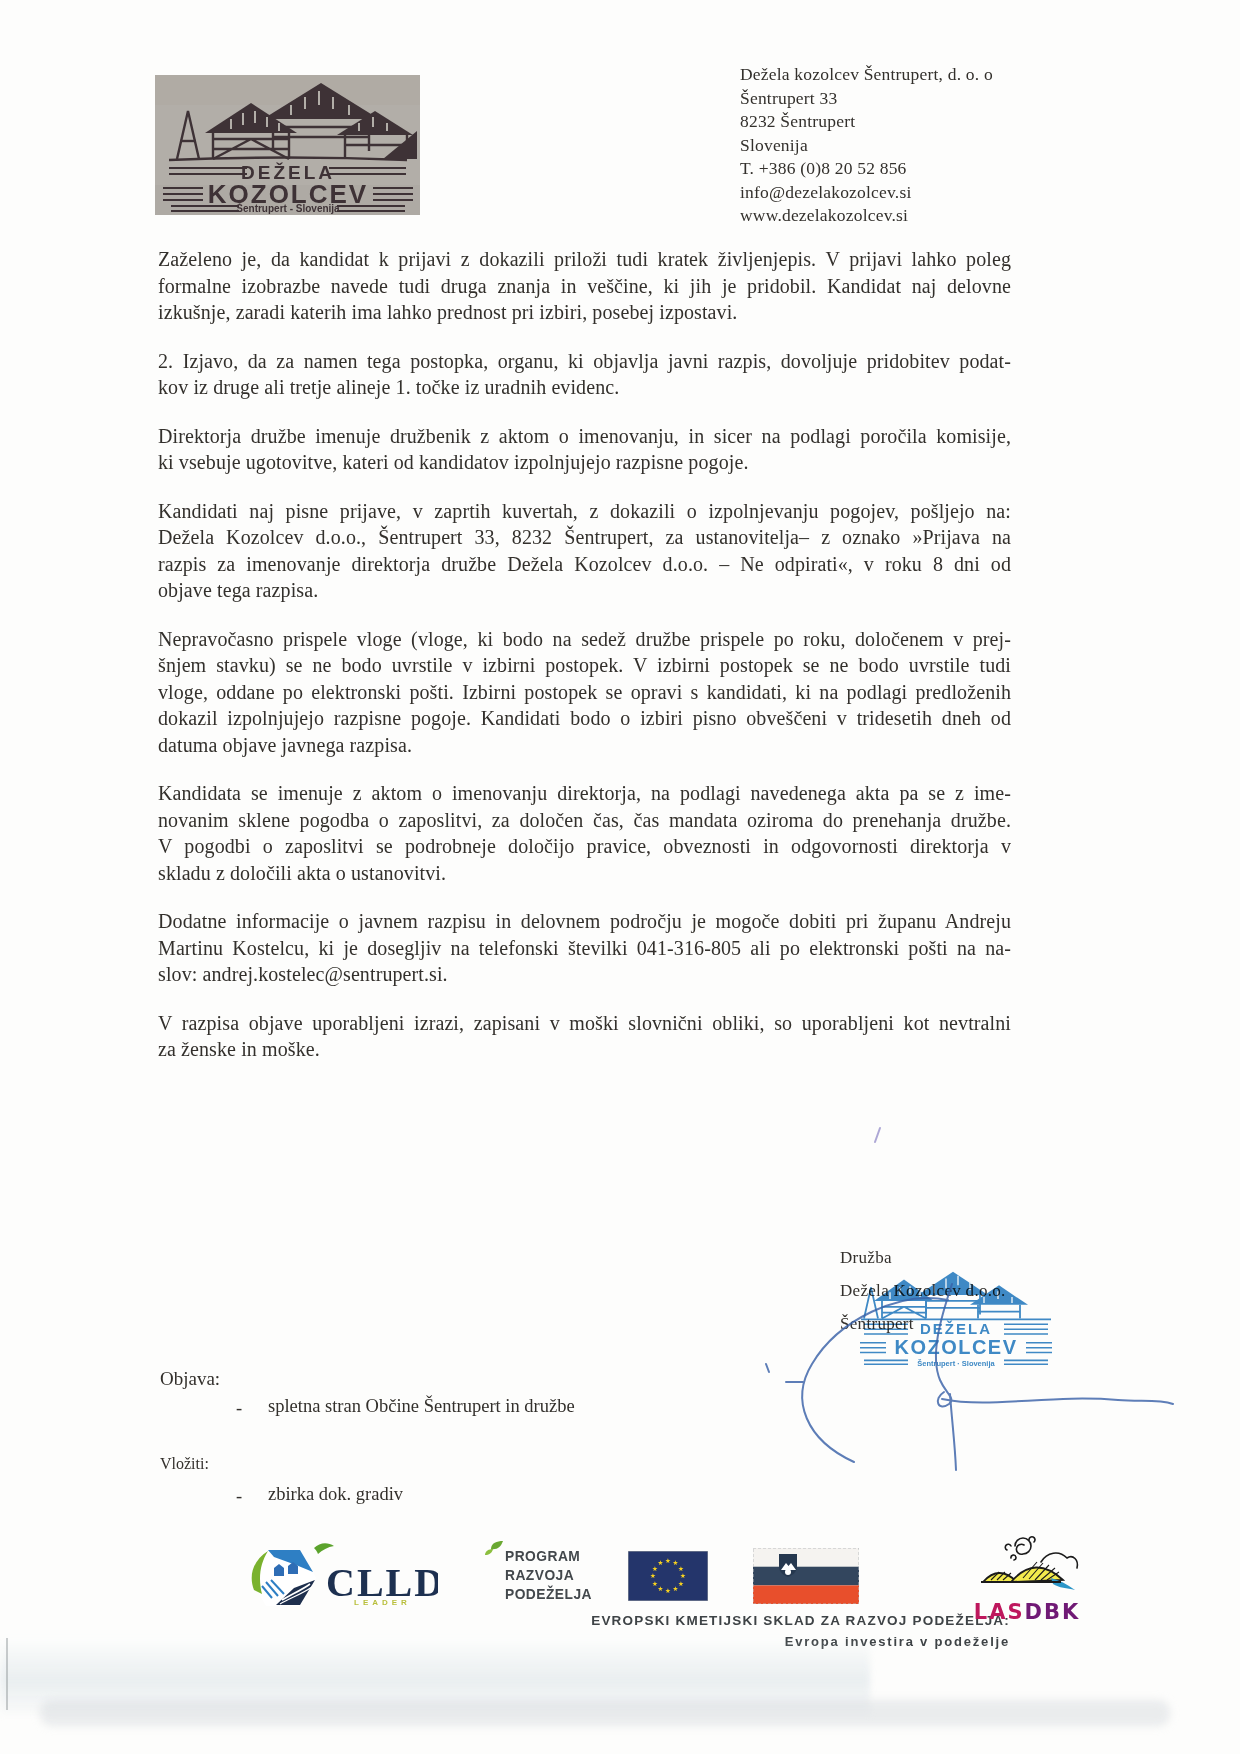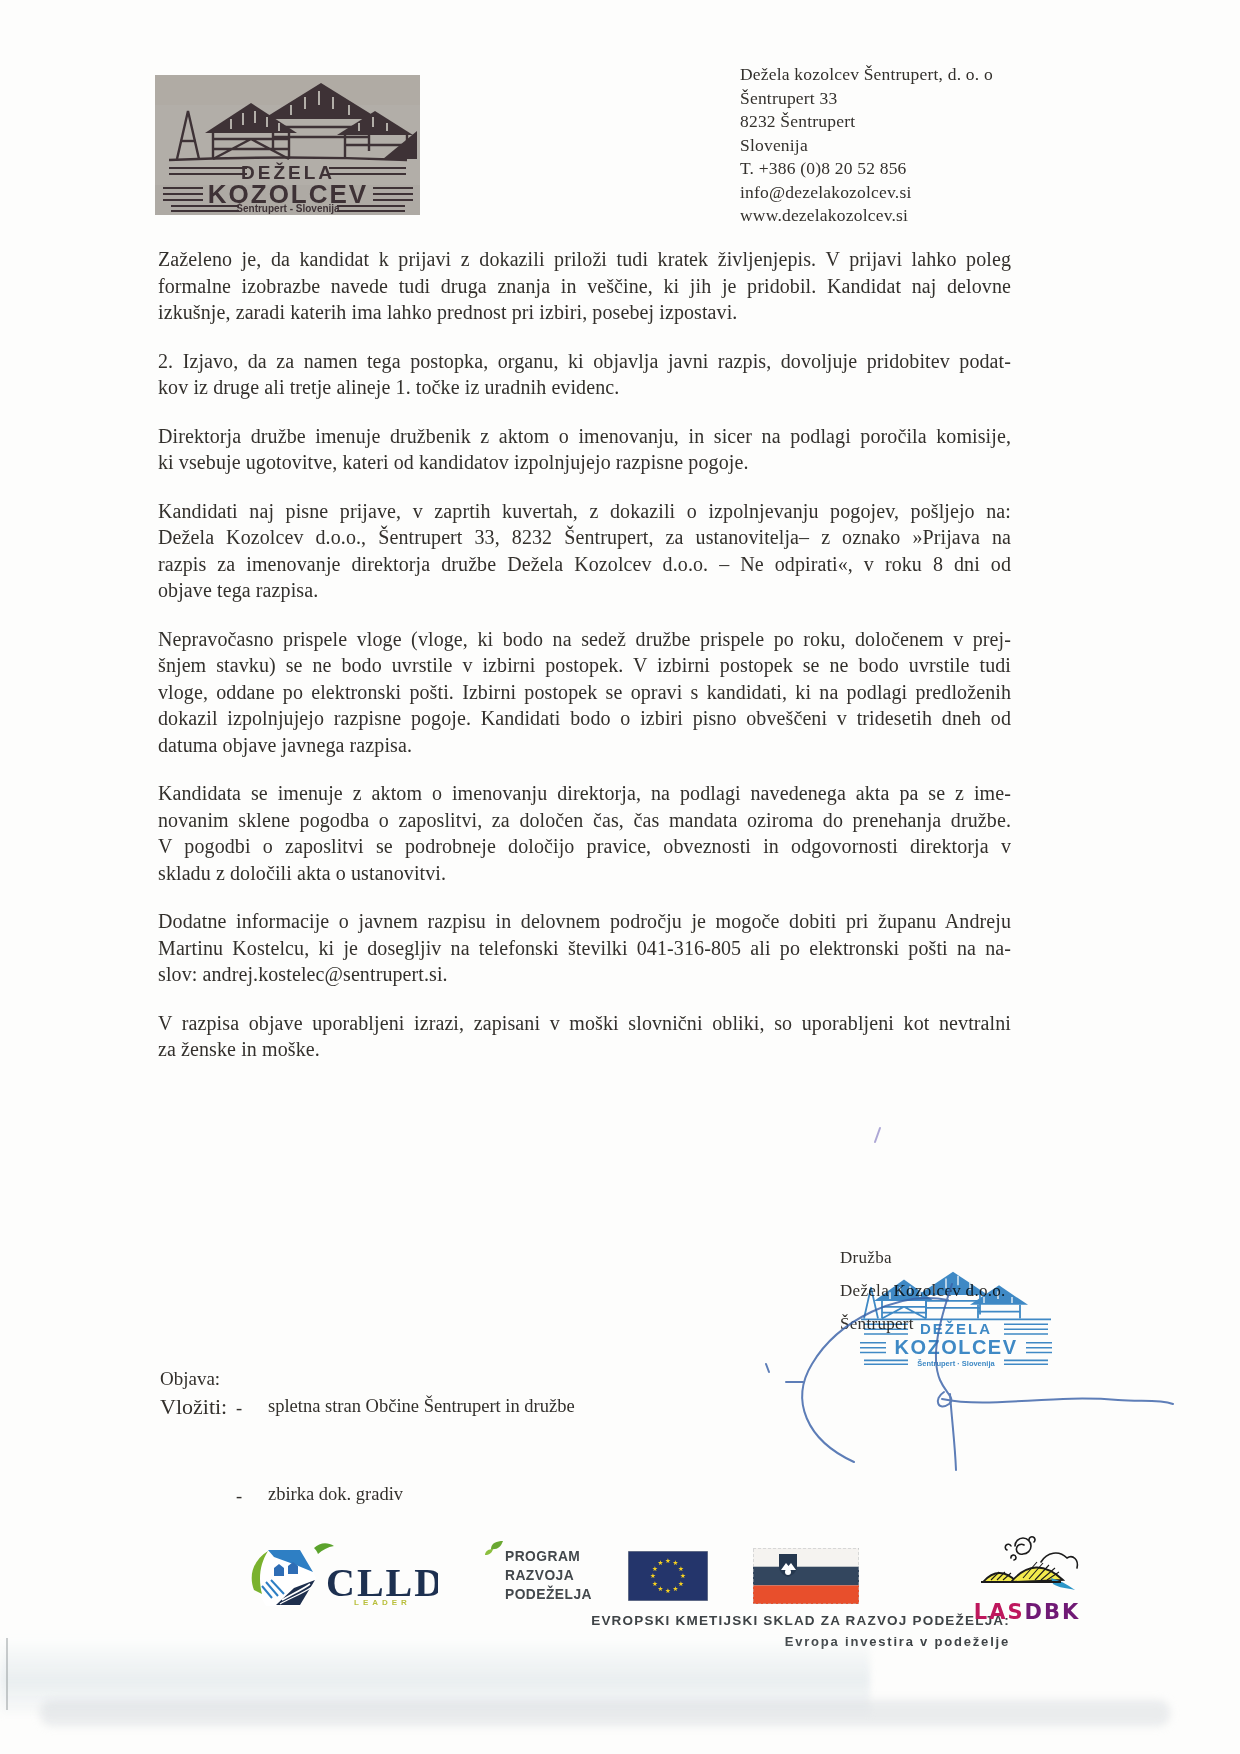--- a/index.html
+++ b/index.html
@@ -19,21 +19,21 @@
   .bline.end { text-align-last:left; }
   
   .sig { position:absolute; left:840px; top:1241px; font-size:17px; line-height:33px; letter-spacing:.3px; }
   .stamp-blue { position:absolute; left:856px; top:1262px; width:200px; height:112px; mix-blend-mode:multiply; opacity:.92; }
   .sig-strokes { position:absolute; left:690px; top:1272px; width:490px; height:205px; }
   .pen-mark { position:absolute; left:872px; top:1126px; width:12px; height:18px; }
   
   .lbl-objava  { position:absolute; left:160px; top:1368px; font-size:19px; }
   .dash-1      { position:absolute; left:236px; top:1398px; font-size:18.5px; }
   .item-objava { position:absolute; left:268px; top:1396px; font-size:18.5px; }
-  .lbl-vloziti { position:absolute; left:160px; top:1394px; font-size:22px; }
+  .lbl-vloziti { position:absolute; left:160px; top:1455px; font-size:16px; }
   .dash-2      { position:absolute; left:236px; top:1486px; font-size:18.5px; }
   .item-vloziti{ position:absolute; left:268px; top:1484px; font-size:18.5px; }
   
   .clld  { position:absolute; left:238px; top:1538px; width:200px; height:78px; }
   .prp-leaf { position:absolute; left:483px; top:1539px; width:22px; height:22px; }
   .prp-text { position:absolute; left:505px; top:1546px; font-family:"Liberation Sans", sans-serif;
               font-size:15px; line-height:19px; color:#43484c; letter-spacing:.5px;
               transform:scaleX(.92); transform-origin:left top; font-weight:600; }
   .eu-flag  { position:absolute; left:628px; top:1551px; width:80px; height:50px; }
   .slo-flag { position:absolute; left:753px; top:1548px; width:106px; height:56px; }

